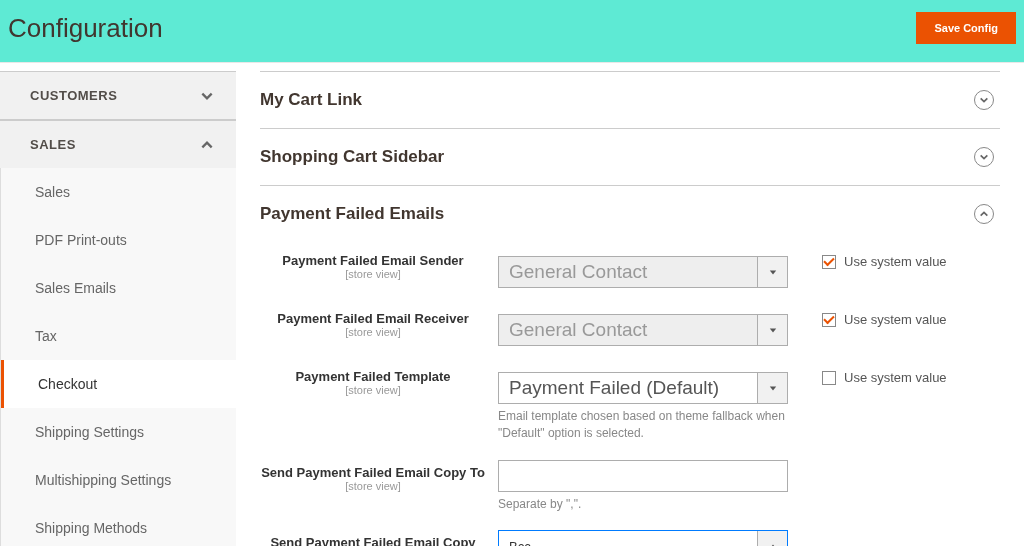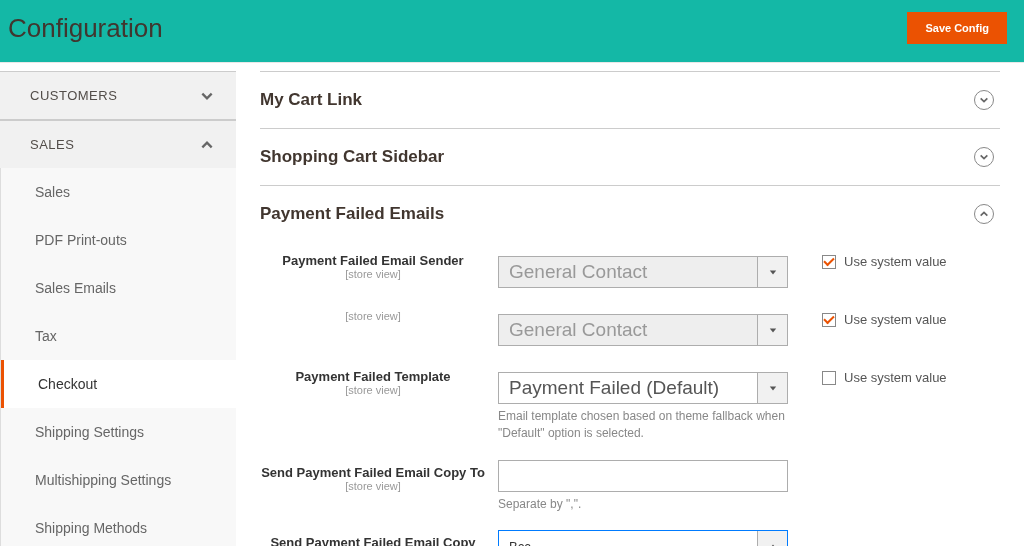--- a/index.html
+++ b/index.html
@@ -1,23 +1,23 @@
 <!DOCTYPE html>
 <html><head>
 <meta charset="utf-8">
 <style>
 * { box-sizing: border-box; margin: 0; padding: 0; }
 body { font-family: -apple-system, BlinkMacSystemFont, "Segoe UI", Helvetica, Arial, sans-serif; font-size: 14px; color: #333; background: #fff; width: 1024px; }
-.header { display: flex; align-items: center; justify-content: space-between; padding: 12px 17px 18px 8px; background: #14b8a6; border-bottom: 1px solid #e8e8e8; }
+.header { display: flex; align-items: center; justify-content: space-between; padding: 12px 8px 18px 8px; background: #5eead4; border-bottom: 1px solid #e8e8e8; }
 .header h1 { font-size: 26px; font-weight: 400; color: #41362f; }
 .btn-primary { background: #eb5202; color: #fff; border: none; padding: 10px 18px; font-size: 11px; font-weight: 600; cursor: pointer; }
 .layout { display: flex; }
 .sidebar { width: 236px; flex-shrink: 0; padding-top: 8px; }
 .sidebar-group { border-bottom: 1px solid #ccc; }
-.sidebar-group-head { display: flex; justify-content: space-between; align-items: center; padding: 16px 22px 16px 30px; font-size: 13px; font-weight: 400; letter-spacing: .5px; color: #524d49; cursor: pointer; background: #f1f1f1; border-top: 1px solid #ccc; }
+.sidebar-group-head { display: flex; justify-content: space-between; align-items: center; padding: 16px 22px 16px 30px; font-size: 13px; font-weight: 700; letter-spacing: .5px; color: #524d49; cursor: pointer; background: #f1f1f1; border-top: 1px solid #ccc; }
 .sidebar-group-head.first { border-top: 1px solid #ccc; }
 .chevron { width: 14px; height: 14px; display: inline-block; }
 .chevron svg { width: 100%; height: 100%; stroke: #666; stroke-width: 2; fill: none; }
 .sidebar-item { padding: 16px 22px 16px 34px; font-size: 14px; color: #666; cursor: pointer; }
 .sidebar-item.active { border-left: 3px solid #eb5202; color: #333; font-weight: 500; background: #fff; }
 .sidebar-items { background: #f8f8f8; border-left: 1px solid #ddd; }
 .content { flex: 1; padding: 8px 24px 20px 24px; }
 .section { border-top: 1px solid #ccc; }
 .section-head { display: flex; justify-content: space-between; padding: 18px 6px 18px 0; cursor: pointer; }
 .section-title { font-size: 17px; font-weight: 600; color: #41362f; }
@@ -137,20 +137,21 @@
             </div>
           </div>
           <div class="field-note-col">
             <span class="chk checked"></span>
             <span class="chk-label">Use system value</span>
           </div>
         </div>
 
         <div class="field-row">
           <div class="field-label-col">
+            <span class="field-label">Payment Failed Email Receiver</span>
             <span class="field-scope">[store view]</span>
           </div>
           <div class="field-ctrl-col">
             <div class="select-look disabled">
               <span>General Contact</span>
               <span class="arrow">
                   <svg viewBox="0 0 10 10">
                     <polygon points="1,3 9,3 5,8"></polygon>
                   </svg>
                 </span>

